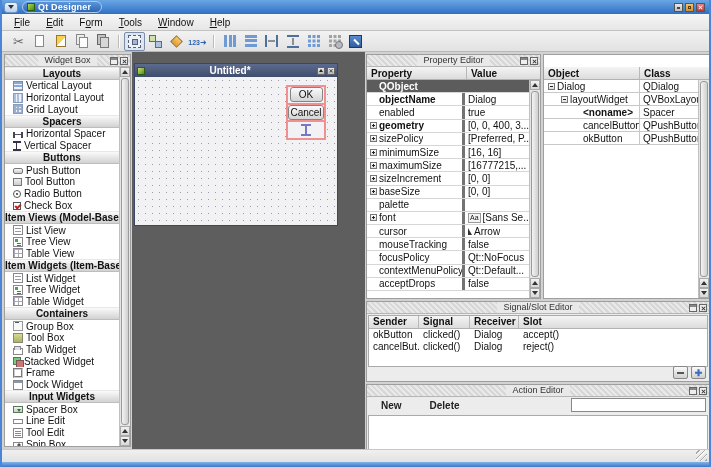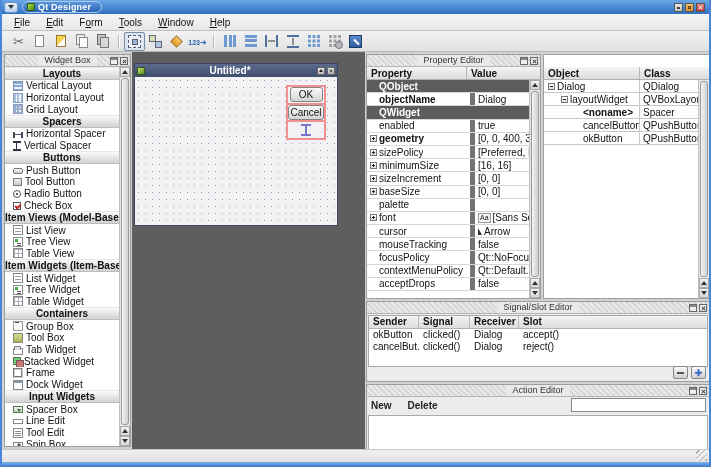--- a/index.html
+++ b/index.html
@@ -167,21 +167,21 @@
   .vspacer-glyph::after{content:"";position:absolute;left:5px;top:0;bottom:0;width:2px;background:#7878c8;}
 
   
   .propeditor{left:364px;top:54px;width:175px;height:245px;}
   .pe-body{position:absolute;left:0;right:0;top:12px;bottom:0;overflow:hidden;background:#fff;}
   .pe-colhead{height:13px;display:flex;background:linear-gradient(#f4f4f4,#dcdcdc);border-bottom:1px solid #b2b2b2;font-weight:bold;}
   .pe-colhead span{padding:0 4px;line-height:13px;}
   .pe-col1{width:100px;border-right:1px solid #b8b8b8;}
   .pe-rows{position:absolute;left:0;right:11px;top:13px;bottom:0;overflow:hidden;}
   .prow{height:13.2px;display:flex;align-items:center;border-bottom:1px solid #d6d6d6;background:#fff;}
-  .prow .pname-cell{width:108px;flex:none;display:flex;align-items:center;padding-left:3px;border-right:5px solid #737373;height:100%;overflow:hidden;}
+  .prow .pname-cell{width:98px;flex:none;display:flex;align-items:center;padding-left:3px;border-right:3px solid #737373;height:100%;overflow:hidden;}
   .exp{width:7px;height:7px;border:1px solid #777;background:linear-gradient(#fff,#ddd);position:relative;display:inline-block;margin-right:2px;visibility:hidden;flex:none;}
   .exp.show{visibility:visible;}
   .exp::before{content:"";position:absolute;left:1px;right:1px;top:2px;height:1px;background:#222;}
   .exp.plus::after{content:"";position:absolute;top:1px;bottom:1px;left:2px;width:1px;background:#222;}
   .pname{white-space:nowrap;overflow:hidden;}
   .prow.bold .pname{font-weight:bold;}
   .pval{flex:1;display:flex;align-items:center;padding-left:3px;height:100%;overflow:hidden;white-space:nowrap;}
   .prow.pgroup{background:#5c5c5c;}
   .prow.pgroup .pname-cell{border-right:none;width:auto;}
   .prow.pgroup .pname{color:#fff;font-weight:bold;}
@@ -216,21 +216,21 @@
   .ss-head .ss-c1,.ss-head .ss-c2,.ss-head .ss-c3{border-right:1px solid #b8b8b8;}
   .ss-row{display:flex;height:12px;}
   .ss-btns{position:absolute;right:3px;bottom:2px;display:flex;gap:3px;}
   .ss-btn{width:15px;height:13px;background:linear-gradient(#fafafa,#d0d0d0);border:1px solid #888;border-radius:2px;display:flex;align-items:center;justify-content:center;}
   .ss-minus::before{content:"";width:7px;height:2px;background:#555;}
   .ss-plus::before{content:"\271A";color:#3a6ec0;font-size:9px;font-weight:bold;}
 
   
   .actioneditor{left:364px;top:384px;width:344px;height:71px;background:#ececec;}
   .ae-body{position:absolute;left:0;right:0;top:12px;bottom:0;}
-  .ae-toolbar{height:17px;display:flex;align-items:center;padding-left:4px;gap:16px;}
+  .ae-toolbar{height:17px;display:flex;align-items:center;padding-left:14px;gap:28px;}
   .ae-btn{font-weight:bold;color:#222;}
   .ae-filter{position:absolute;right:3px;top:1px;width:135px;height:14px;border:1px solid #888;background:#fff;font-size:10px;padding:0 2px;font-family:"Liberation Sans",sans-serif;}
   .ae-list{position:absolute;left:1px;right:1px;top:18px;bottom:2px;background:#fff;border:1px solid #aaa;}
 
   
   .statusbar{position:absolute;left:0;right:0;top:449px;height:13px;background:linear-gradient(#f0f0f0,#e2e2e2);border-top:1px solid #c8c8c8;}
   .grip{position:absolute;right:2px;bottom:1px;width:11px;height:11px;
     background:repeating-linear-gradient(135deg,transparent 0 2px,#a8a8a8 2px 3px,#f8f8f8 3px 4px);}
   .bottomedge{position:absolute;left:0;right:0;top:462px;height:5px;background:linear-gradient(#7fb3ea,#3a78c8);}
 </style>
@@ -576,27 +576,20 @@
             <span class="pname-cell">
               <span class="exp plus"></span>
               <span class="pname">objectName</span>
             </span>
             <span class="pval">
 
               <span class="vtext">Dialog</span>
             </span>
           </div>
 
-          <div class="prow pgroup">
-            <span class="pname-cell">
-              <span class="exp plus"></span>
-              <span class="pname">QWidget</span>
-            </span>
-
-          </div>
 
           <div class="prow">
             <span class="pname-cell">
               <span class="exp plus"></span>
               <span class="pname">enabled</span>
             </span>
             <span class="pval">
 
               <span class="vtext">true</span>
             </span>
@@ -628,20 +621,30 @@
             <span class="pname-cell">
               <span class="exp plus show"></span>
               <span class="pname">minimumSize</span>
             </span>
             <span class="pval">
 
               <span class="vtext">[16, 16]</span>
             </span>
           </div>
 
+          <div class="prow">
+            <span class="pname-cell">
+              <span class="exp plus show"></span>
+              <span class="pname">maximumSize</span>
+            </span>
+            <span class="pval">
+
+              <span class="vtext">[16777215,...</span>
+            </span>
+          </div>
 
           <div class="prow">
             <span class="pname-cell">
               <span class="exp plus show"></span>
               <span class="pname">sizeIncrement</span>
             </span>
             <span class="pval">
 
               <span class="vtext">[0, 0]</span>
             </span>

